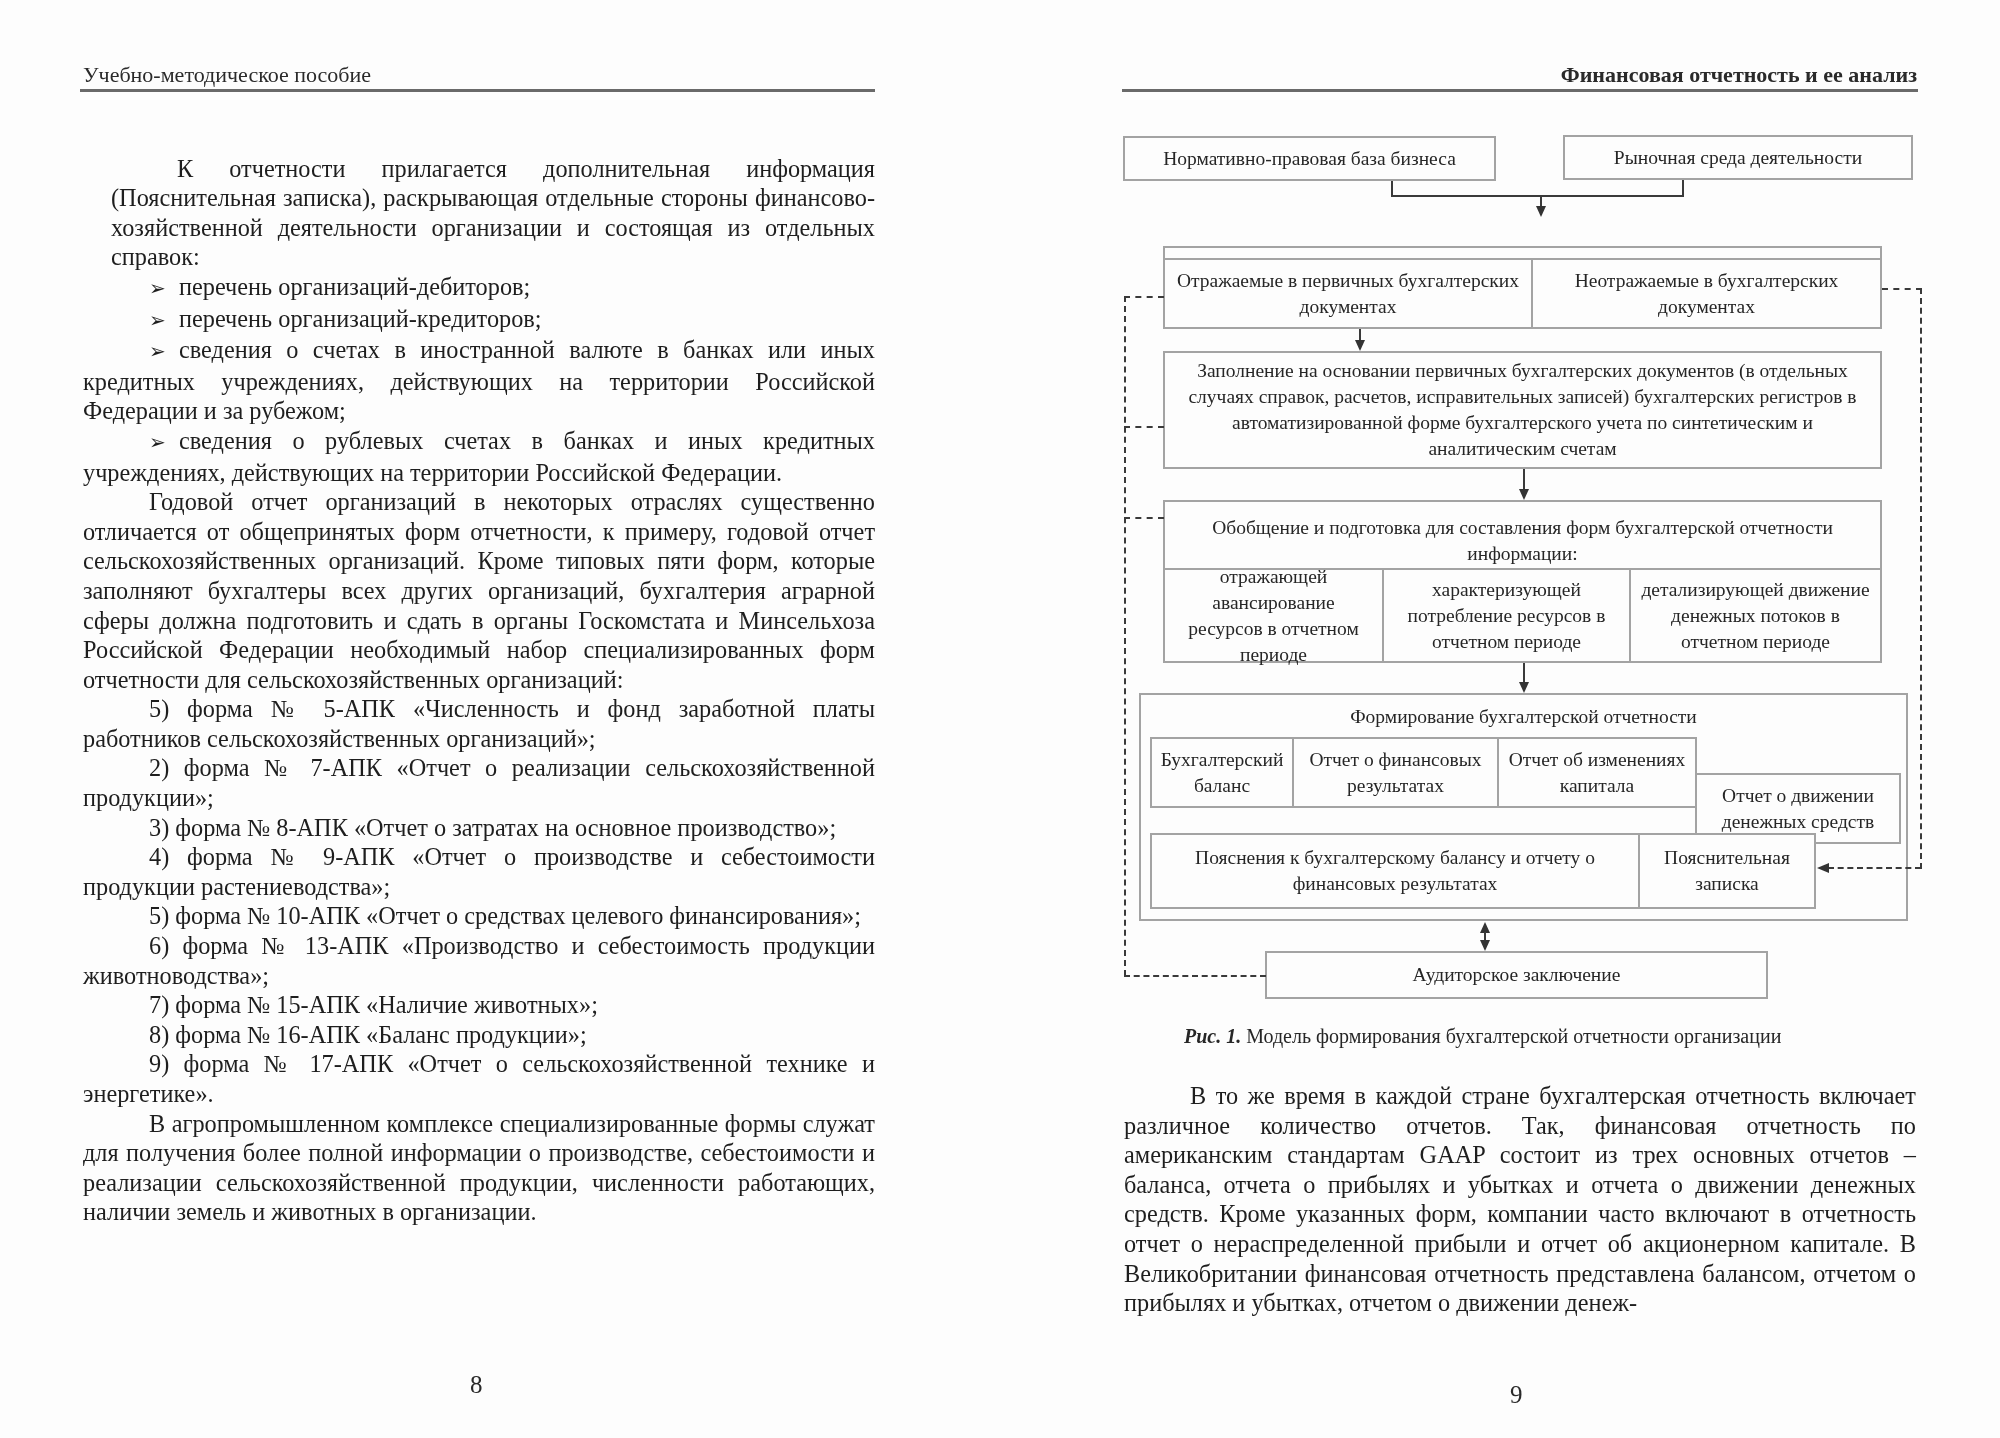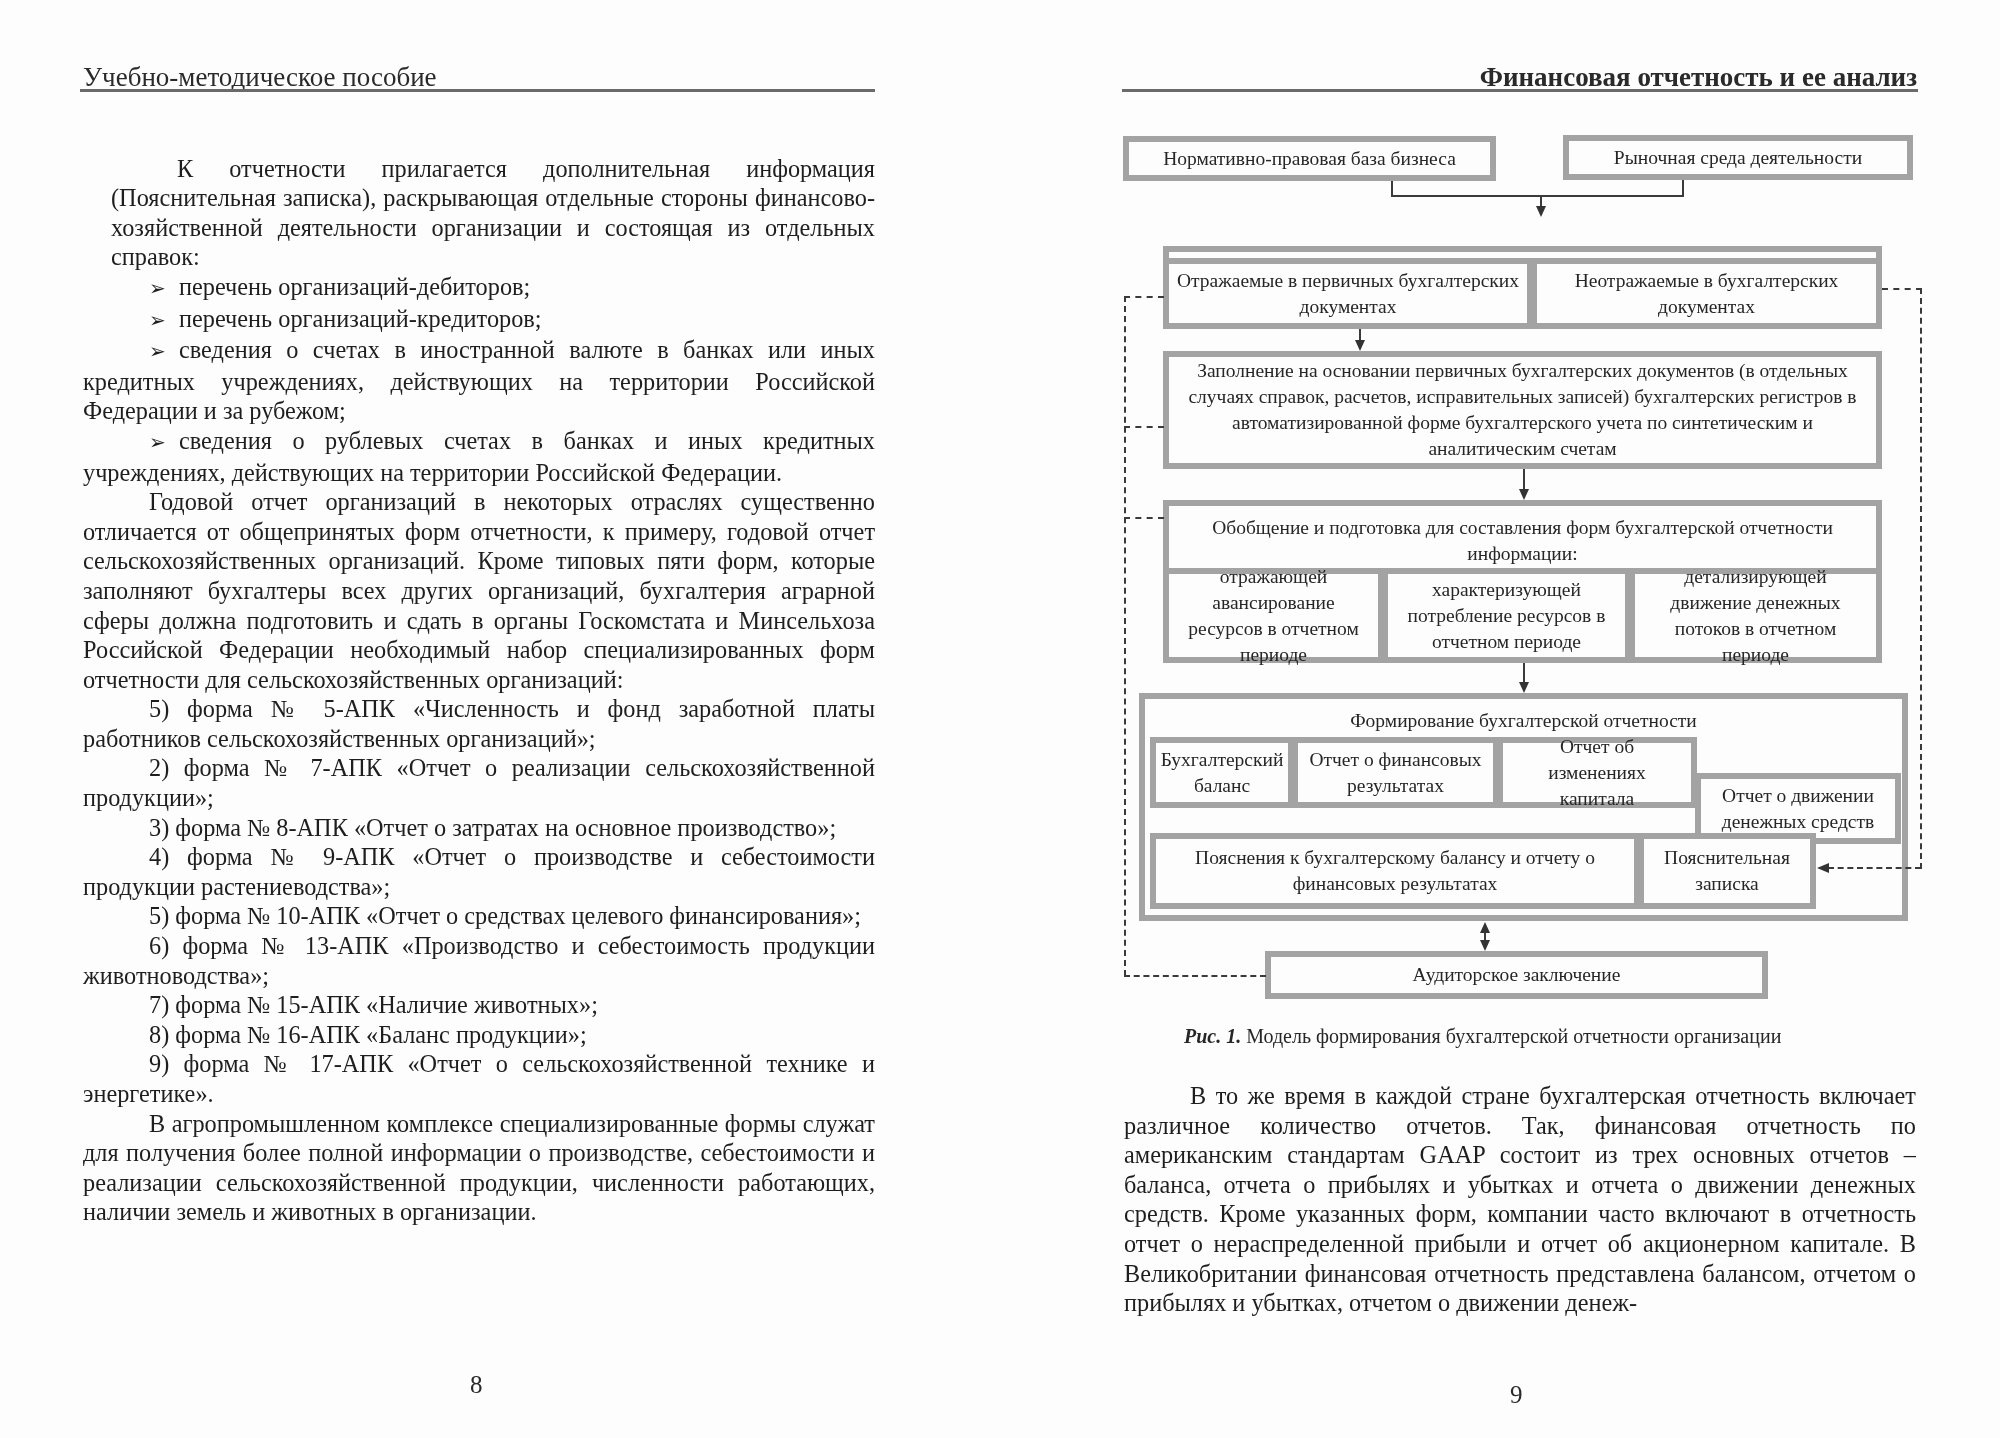--- a/index.html
+++ b/index.html
@@ -4,36 +4,36 @@
 <style>
   html, body { margin: 0; padding: 0; }
   body {
     width: 2000px; height: 1438px; position: relative; overflow: hidden;
     background: #fdfdfd; color: #1e1e1e;
     font-family: "Liberation Serif", "DejaVu Serif", serif;
   }
   .page { position: absolute; top: 0; height: 1438px; }
   .page-left { left: 0; width: 960px; }
   .running-head {
-    position: absolute; top: 62px; font-size: 27px; color: #2a2a2a; white-space: nowrap;
+    position: absolute; top: 62px; font-size: 22px; color: #2a2a2a; white-space: nowrap;
   }
   .head-rule { position: absolute; top: 89px; height: 3px; background: #6a6a6a; }
   .body-text {
     position: absolute; font-size: 24.3px; line-height: 29.6px; text-align: justify;
     hyphens: manual;
   }
   .body-text p { margin: 0; text-indent: 66px; }
   .body-text p.gap { margin-top: 29.6px; margin-left: 28px; }
   .body-text .bullet { text-indent: 66px; }
   .bullet-icon { display: inline-block; width: 30px; text-indent: 0; font-family: "DejaVu Sans", sans-serif; font-size: 20px; }
   .page-num { position: absolute; font-size: 25px; color: #2a2a2a; }
 
   
   .box {
-    position: absolute; border: 6px solid #a3a3a3; background: #fdfdfd;
+    position: absolute; border: 2px solid #a3a3a3; background: #fdfdfd;
     box-sizing: border-box; display: flex; align-items: center; justify-content: center;
     text-align: center; font-size: 19.5px; line-height: 26px; color: #262626;
     font-family: "Liberation Serif", "DejaVu Serif", serif;
   }
   .box .t { padding: 0 8px; }
   .line { position: absolute; background: #3a3a3a; }
   .dash-h { position: absolute; height: 0; border-top: 2px dashed #3a3a3a; }
   .dash-v { position: absolute; width: 0; border-left: 2px dashed #3a3a3a; }
   .arrow-down {
     position: absolute; width: 0; height: 0;

